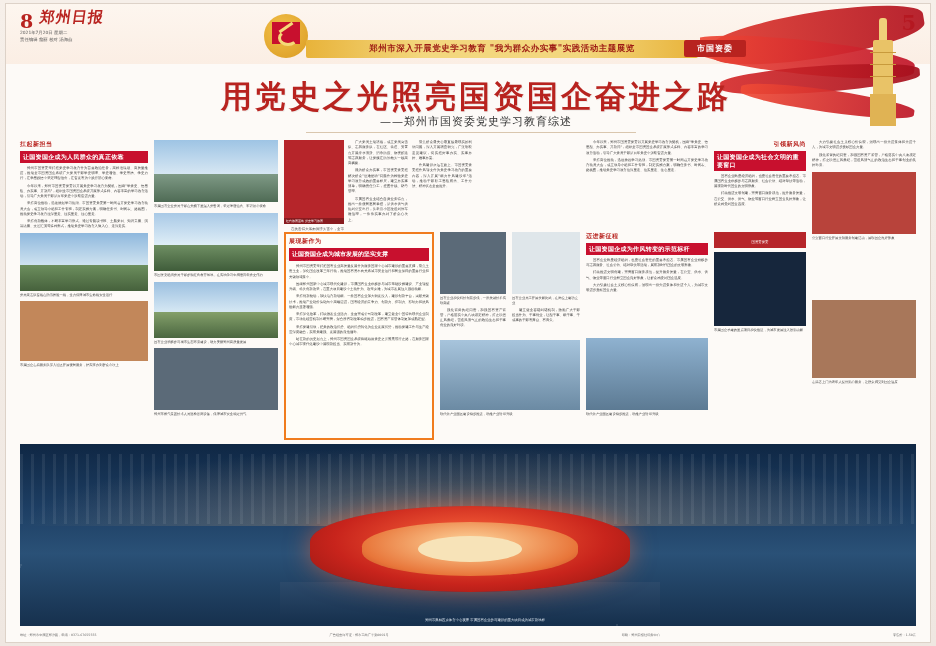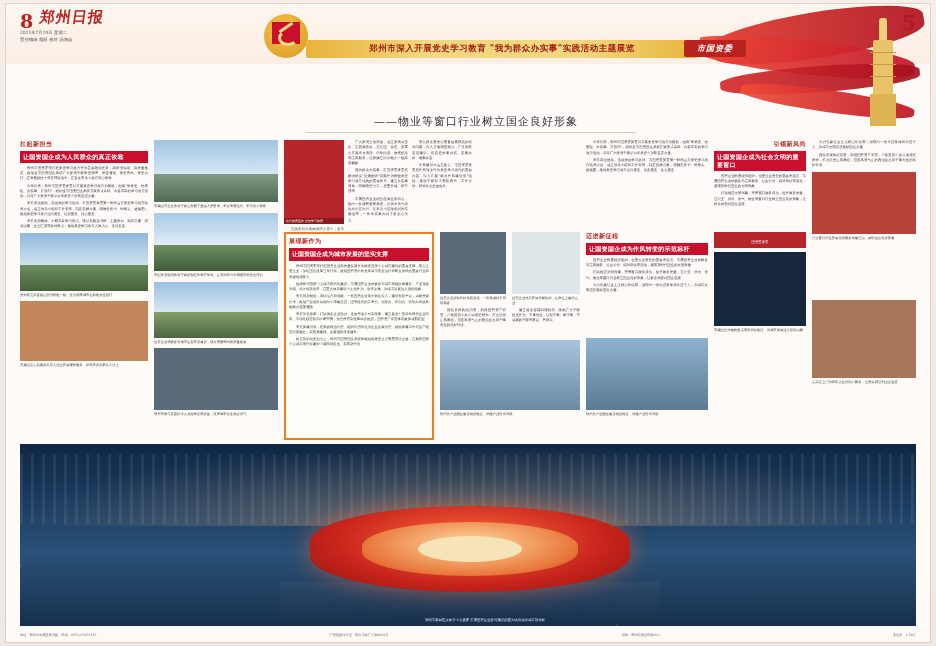--- a/index.html
+++ b/index.html
@@ -88,21 +88,20 @@
   }
   .subtitle-bar span{
     font-size:8.5px;font-weight:bold;color:#9d1b14;letter-spacing:.5px;
     font-family:"DejaVu Serif","Liberation Serif",serif;
   }
   .org-badge{
     position:absolute;left:678px;top:36px;width:62px;height:17px;
     background:#b8231f;border-radius:2px;color:#fff;font-size:8px;font-weight:bold;
     display:flex;align-items:center;justify-content:center;letter-spacing:1px;
     font-family:"DejaVu Serif","Liberation Serif",serif;
-    font-style:italic;
   }
   .headline{
     position:absolute;left:150px;top:72px;width:640px;text-align:center;
     font-family:"DejaVu Serif","Liberation Serif",serif;
     font-size:31px;font-weight:bold;color:#b8231f;letter-spacing:3px;
     text-shadow:1px 1px 0 rgba(0,0,0,.06);
   }
   .subhead{
     position:absolute;left:150px;top:110px;width:640px;text-align:center;
     font-family:"DejaVu Serif","Liberation Serif",serif;
@@ -224,21 +223,22 @@
           <div class="flag"></div>
         <div class="hammer"></div>
           <div class="sickle"></div>
       </div>
       <div class="subtitle-bar">
         <span>郑州市深入开展党史学习教育 "我为群众办实事"实践活动主题展览</span>
       </div>
       <div class="org-badge">市国资委</div>
     </div>
 
-    <div class="subhead">——物业等窗口行业树立国企良好形象</div>
+    <div class="headline">用党史之光照亮国资国企奋进之路</div>
+    <div class="subhead">——郑州市国资委党史学习教育综述</div>
     <div class="rule"></div>
 
     <div class="cols">
 
       <div class="col" style="left:0;top:0;width:128px;">
         <div class="sec-label">扛起新担当</div>
         <div class="sec-bar">让国资国企成为人民群众的真正依靠</div>
         <div class="txt">
           <p>郑州市国资委坚持把党史学习教育作为首要政治任务，高标准谋划、高质量推进，推动全市国资国企系统广大党员干部学史明理、学史增信、学史崇德、学史力行，在学思践悟中坚定理想信念，在奋发有为中践行初心使命。</p>
           <p>今年以来，郑州市国资委党委以开展党史学习教育为契机，围绕"学党史、悟思想、办实事、开新局"，组织全市国资国企系统开展形式多样、内容丰富的学习教育活动，引导广大党员干部从百年党史中汲取奋进力量。</p>

